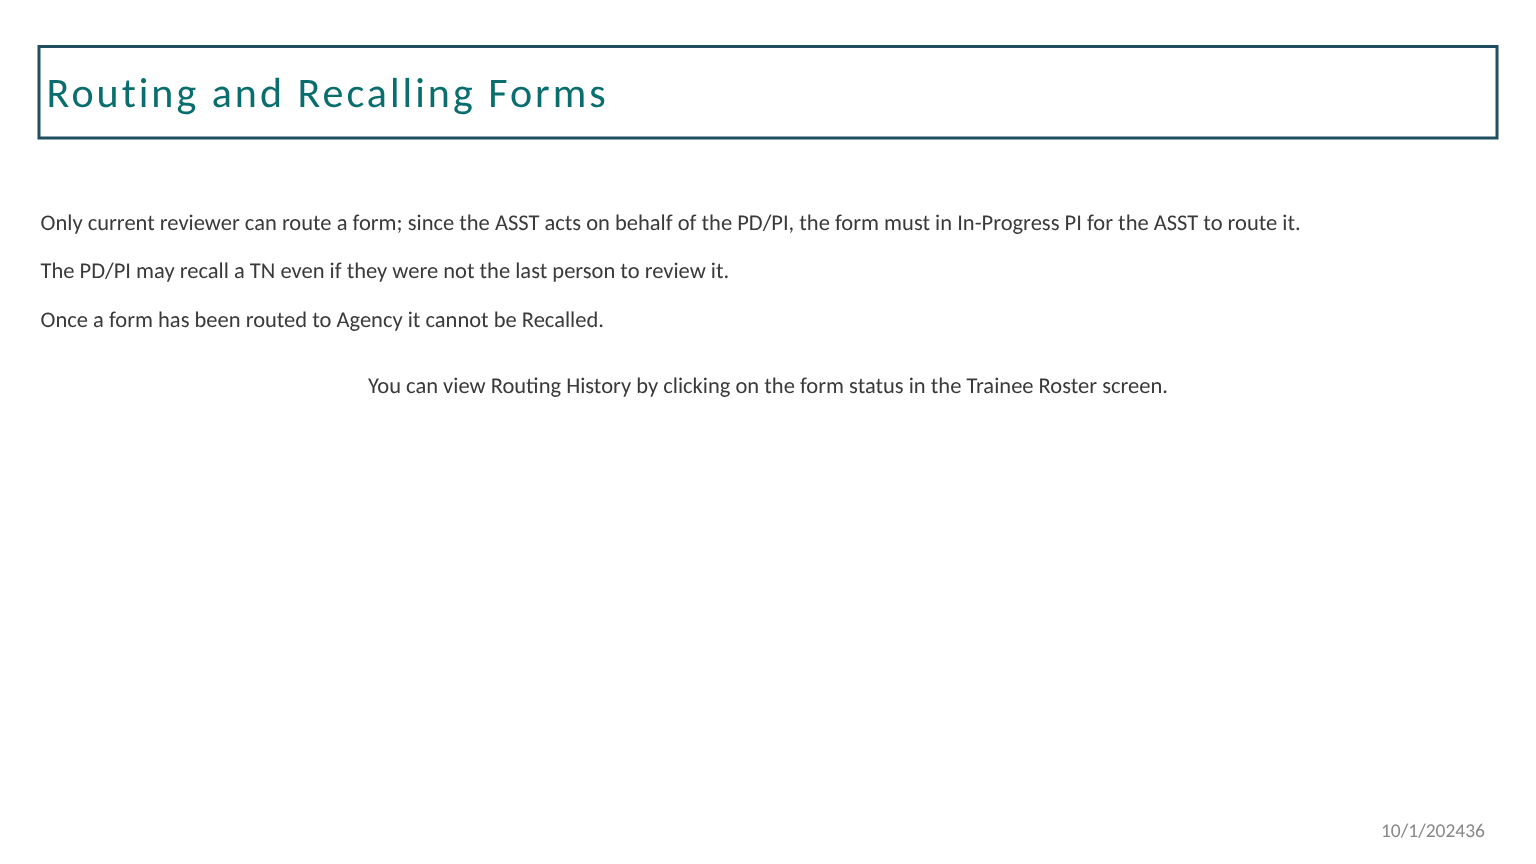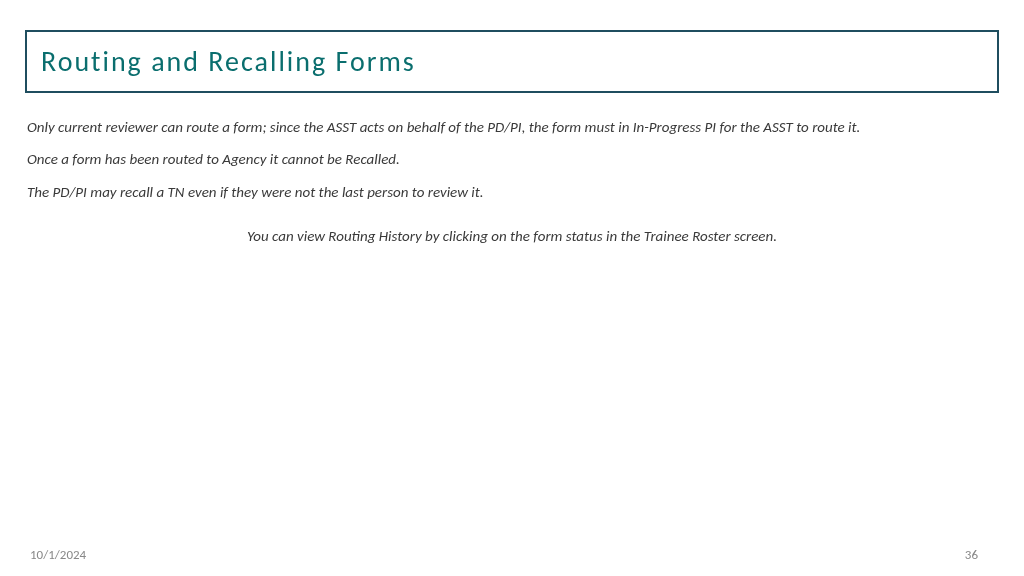--- a/index.html
+++ b/index.html
@@ -16,66 +16,64 @@
       overflow: hidden;
     }
     .slide {
       width: 100%;
       height: 100%;
       padding: 30px 25px 20px 25px;
       position: relative;
     }
     .title-box {
       border: 2px solid #1f4e5f;
-      padding: 12px 14px;
-      margin-bottom: 24px;
+      padding: 12px 4px;
+      margin-bottom: 46px;
     }
     .title {
       font-size: 28px;
       color: #0a6e6e;
       letter-spacing: 2px;
       font-weight: 400;
     }
     .body-content {
       padding: 0 2px;
-      font-style: italic;
     }
     .paragraph {
       font-size: 15px;
       color: #3a3a3a;
       margin-bottom: 12px;
       line-height: 1.35;
     }
     .paragraph.spaced {
       margin-top: 24px;
       text-align: center;
     }
     .footer {
       position: absolute;
       bottom: 14px;
       left: 0;
-      right: 16px;
+      right: 4px;
       padding: 0 30px;
       display: flex;
-      justify-content: space-between;
+      justify-content: flex-end;
       font-size: 13px;
       color: #888888;
-      gap: 28px;
     }
   </style>
 </head>
 <body>
 
 <div class="slide">
   <div class="title-box">
     <h1 class="title">Routing and Recalling Forms</h1>
   </div>
   <div class="body-content">
     <p class="paragraph">Only current reviewer can route a form; since the ASST acts on behalf of the PD/PI, the form must in In-Progress PI for the ASST to route it.</p>
+    <p class="paragraph">The PD/PI may recall a TN even if they were not the last person to review it.</p>
     <p class="paragraph">Once a form has been routed to Agency it cannot be Recalled.</p>
-    <p class="paragraph">The PD/PI may recall a TN even if they were not the last person to review it.</p>
     <p class="paragraph spaced">You can view Routing History by clicking on the form status in the Trainee Roster screen.</p>
   </div>
   <div class="footer">
     <span>10/1/2024</span>
     <span>36</span>
   </div>
 </div>
 
 </body></html>

